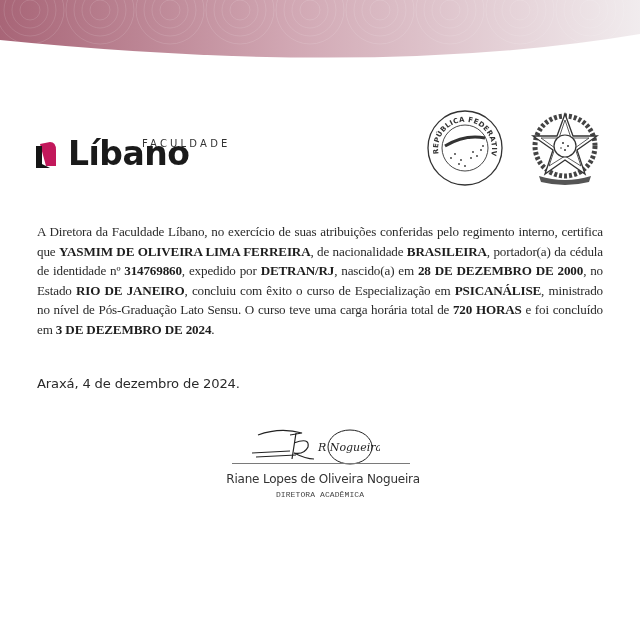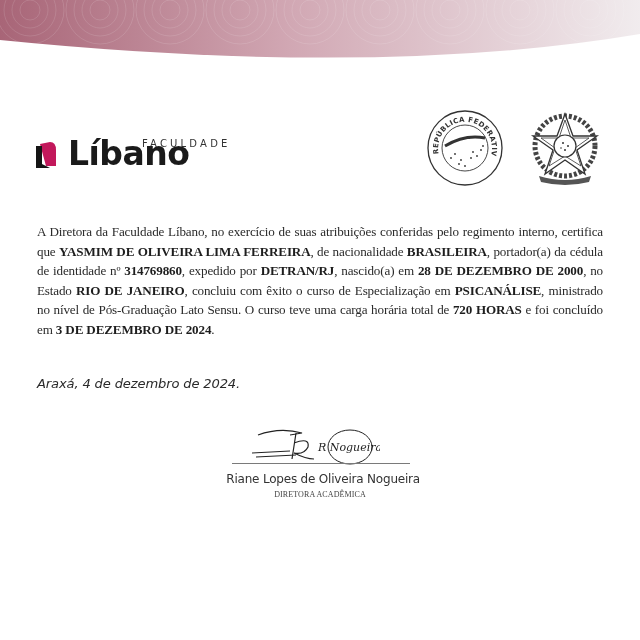--- a/index.html
+++ b/index.html
@@ -6,25 +6,25 @@
   body { width:640px; height:640px; background:#ffffff; position:relative; overflow:hidden; font-family:"Liberation Sans", sans-serif; color:#222; }
   .banner { position:absolute; left:0; top:0; width:640px; height:70px; }
   .logo { position:absolute; left:34px; top:138px; width:180px; height:40px; }
   .logo-mark { position:absolute; left:0; top:2px; width:30px; height:30px; }
   .logo-sub { position:absolute; left:108px; top:0; font-size:10px; letter-spacing:3.2px; color:#333; font-family:"DejaVu Sans", sans-serif; }
   .logo-word { position:absolute; left:34px; top:-4px; font-size:33px; font-weight:bold; color:#1a1a1a; font-family:"DejaVu Sans", sans-serif; letter-spacing:-0.5px; }
   .seals { position:absolute; left:425px; top:108px; width:190px; height:80px; }
   .seal { position:absolute; top:0; width:80px; height:80px; }
   .body-text { position:absolute; left:37px; top:222px; width:566px; font-size:13.1px; line-height:19.6px; text-align:justify; color:#2a2a2a; font-family:Liberation Serif, serif; letter-spacing:-0.15px; }
   .body-text b { font-weight:bold; color:#1e1e1e; }
-  .place-date { position:absolute; left:37px; top:376px; font-size:13.1px; color:#2a2a2a; font-family:"DejaVu Sans", sans-serif; letter-spacing:-0.15px;font-style:italic; }
+  .place-date { position:absolute; left:37px; top:376px; font-size:13.1px; color:#2a2a2a; font-family:"DejaVu Sans", sans-serif; letter-spacing:-0.15px; }
   .signature { position:absolute; left:250px; top:425px; width:130px; height:40px; }
   .sig-line { position:absolute; left:232px; top:463px; width:178px; height:1px; background:#7a7a7a; }
   .signer-name { position:absolute; left:220px; top:472px; width:200px; text-align:right; font-size:12px; color:#333; font-family:"DejaVu Sans", sans-serif; letter-spacing:-0.2px; }
-  .signer-role { position:absolute; left:220px; top:490px; width:200px; text-align:center; font-size:8px; color:#444; font-family:Liberation Serif, serif; letter-spacing:0.1px; }
+  .signer-role { position:absolute; left:220px; top:490px; width:200px; text-align:center; font-size:8px; color:#444; font-family:Liberation Mono, monospace; letter-spacing:0.1px; }
 </style>
 </head>
 <body>
 
 <svg class="banner" viewBox="0 0 640 70" preserveAspectRatio="none">
   <defs>
     <linearGradient id="bg" x1="0" y1="0" x2="1" y2="0">
       <stop offset="0" stop-color="#a86577"></stop>
       <stop offset="0.45" stop-color="#d1a7b3"></stop>
       <stop offset="1" stop-color="#f1ecee"></stop>

